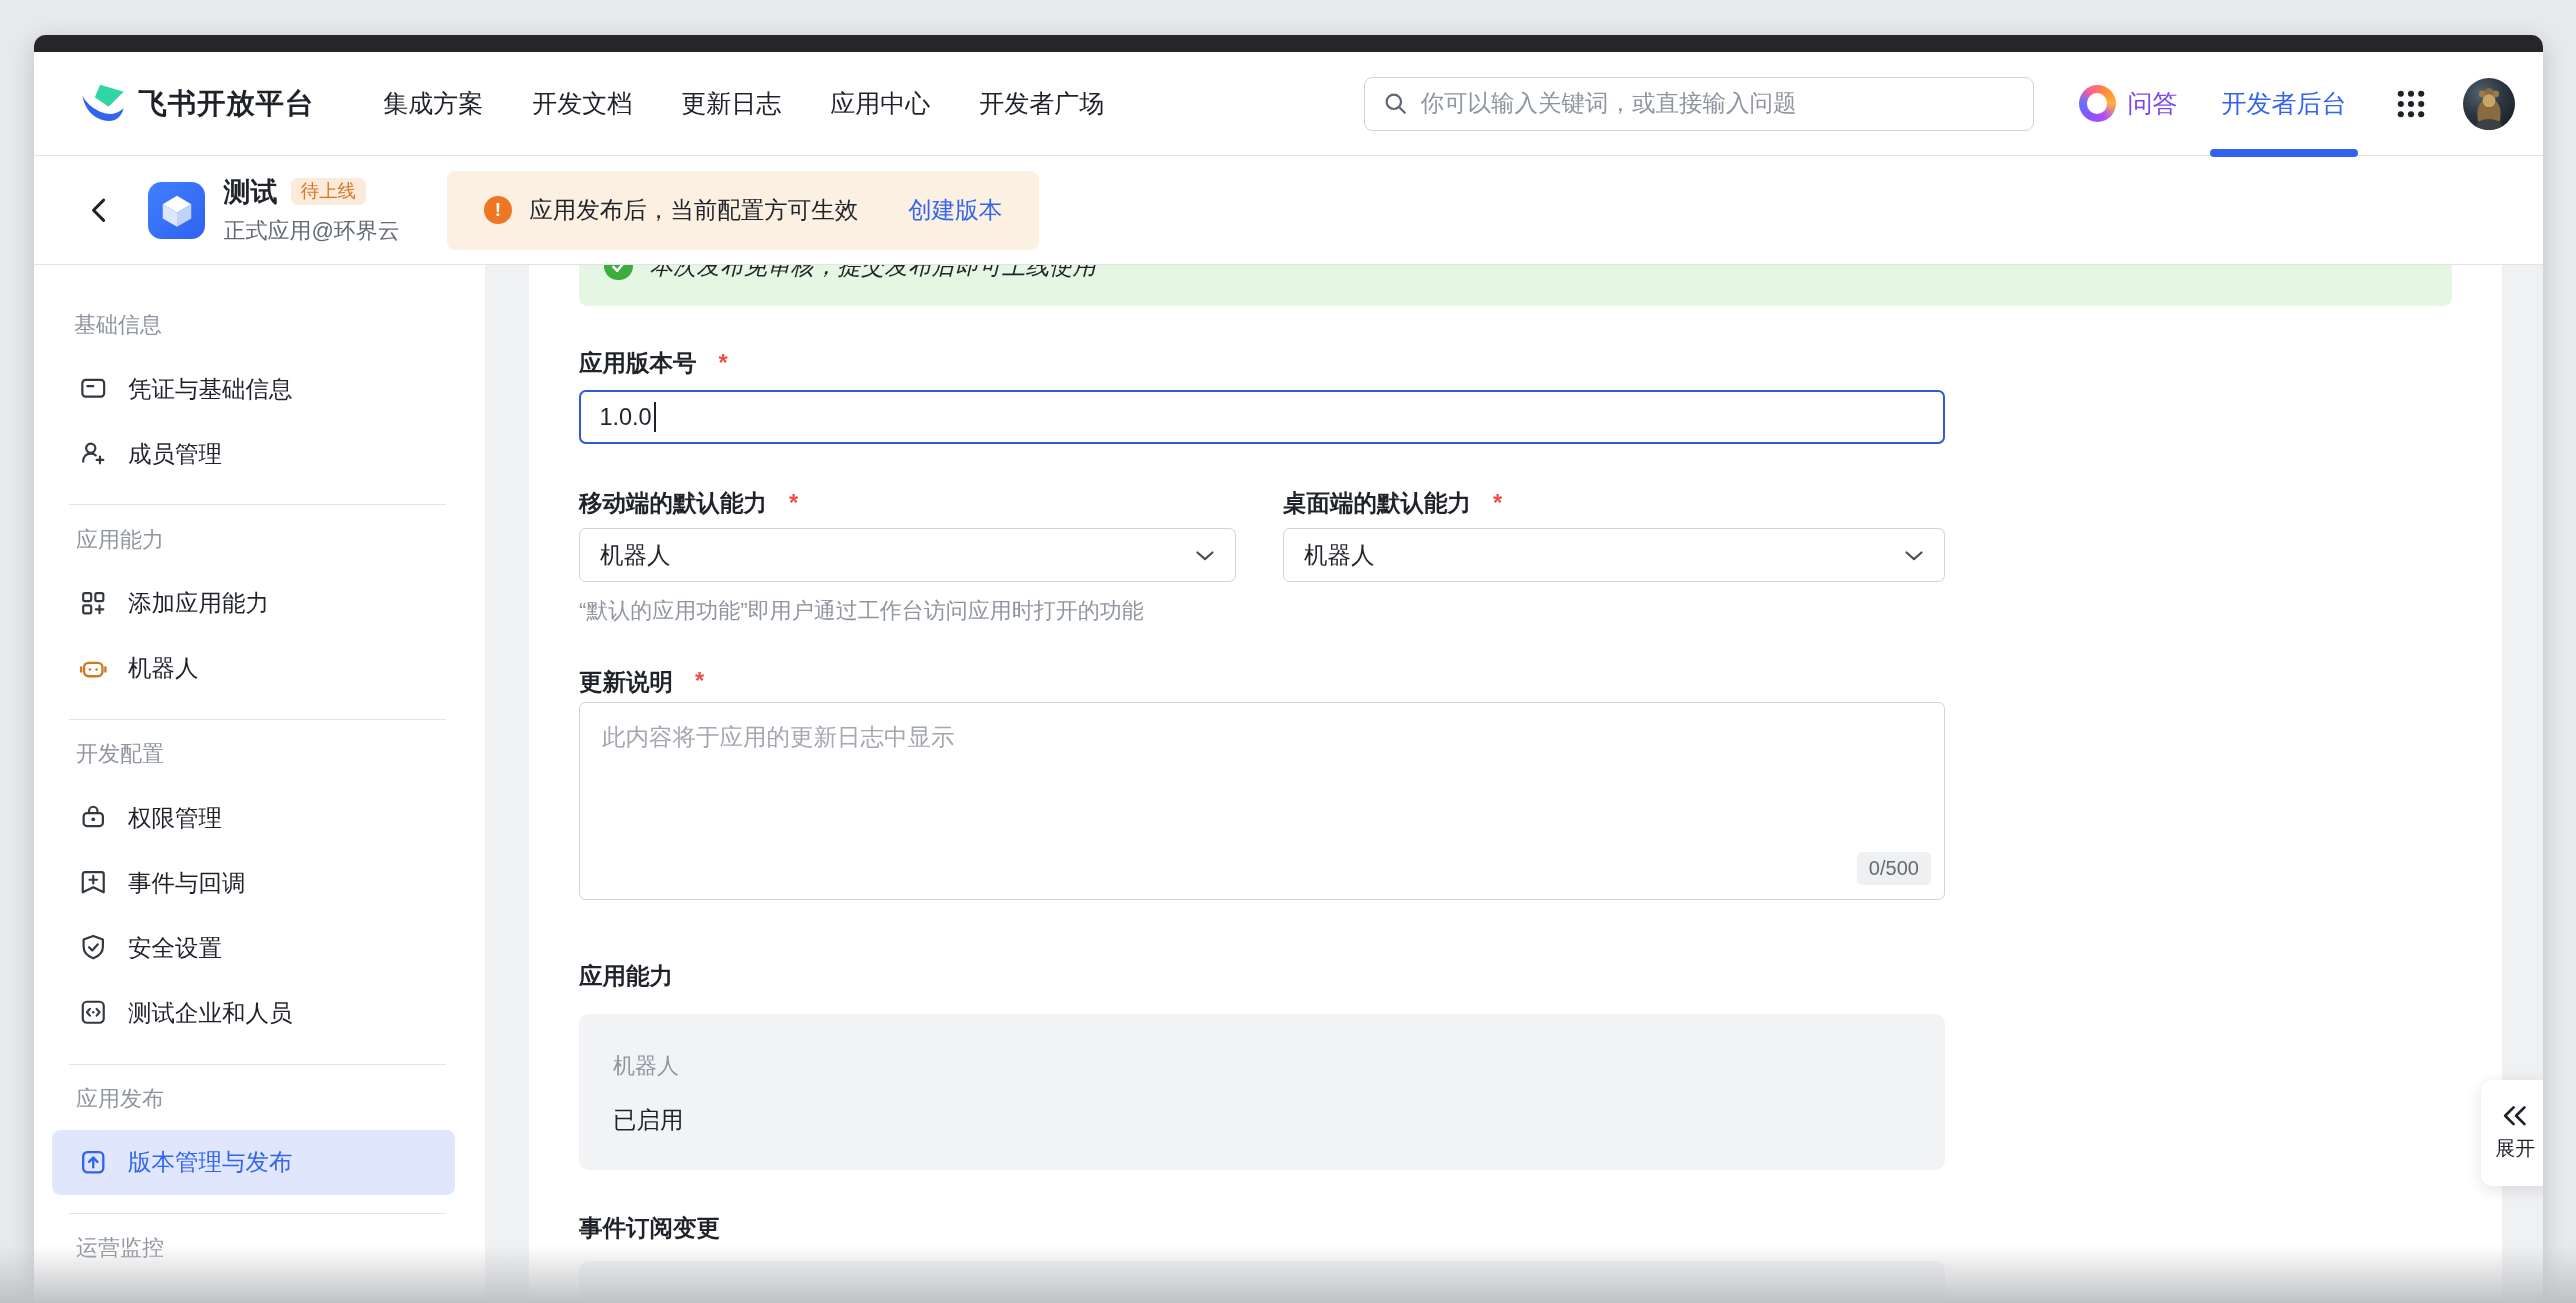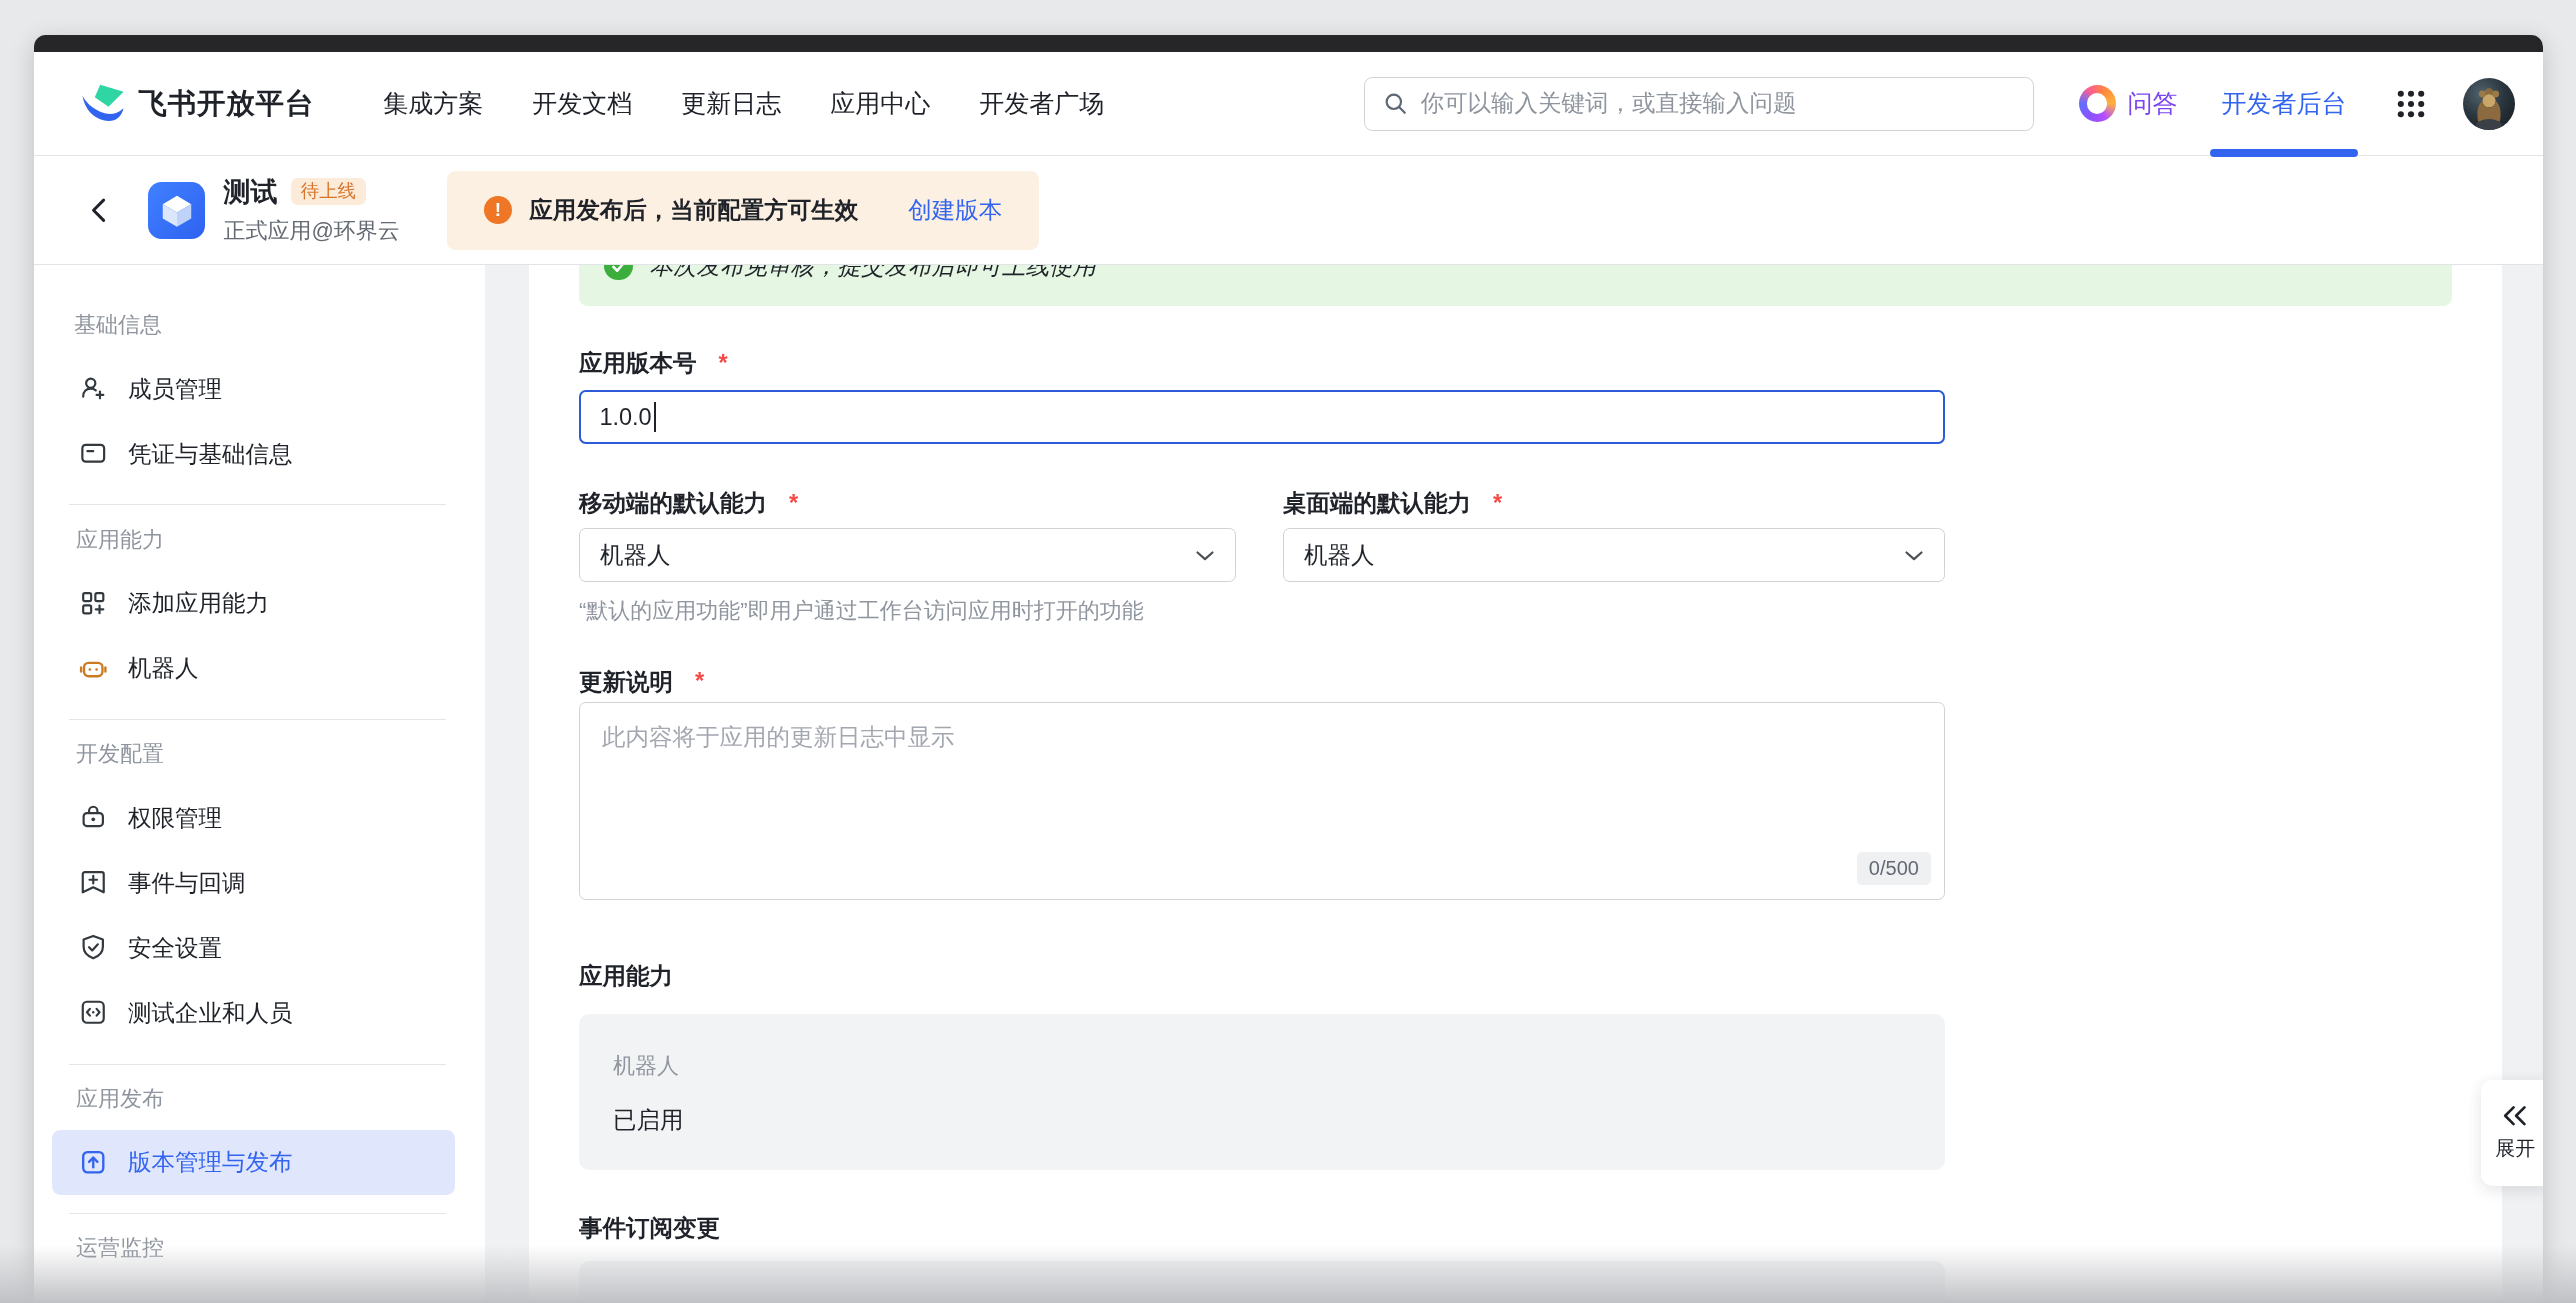--- a/index.html
+++ b/index.html
@@ -44,21 +44,21 @@
               background:linear-gradient(135deg,#4080ff,#2e62f0); display:flex; align-items:center; justify-content:center; }
   .app-title-block { margin-left:18.4px; }
   .app-title-row { display:flex; align-items:center; gap:13.4px; }
   .app-name { font-size:27px; font-weight:600; }
   .status-badge { font-size:18.4px; color:#d8752a; background:#fcebd9; border-radius:6.7px; padding:4.2px 10px; line-height:1; }
   .app-subtitle { font-size:22px; color:#646a73; margin-top:6.7px; }
   .warn-banner { margin-left:47px; height:79px; background:#fcf0e2; border-radius:8.4px;
                  display:flex; align-items:center; padding:0 37px; }
   .warn-icon { width:28.5px; height:28.5px; border-radius:50%; background:#ee7625; color:#fff;
                font-size:19px; font-weight:700; display:flex; align-items:center; justify-content:center; flex:none; }
-  .warn-text { font-size:23.5px; margin-left:17px;font-weight:bold; }
+  .warn-text { font-size:23.5px; margin-left:17px; }
   .create-version { font-size:23.5px; color:#3264f0; margin-left:50px; cursor:pointer; }
 
   
   .main { display:flex; height:1039px; background:#f0f1f3; position:relative; }
 
   .sidebar { width:451px; background:#fff; padding-top:44px; flex:none; overflow:hidden; }
   .side-section-label { font-size:22px; color:#8f959e; padding-left:42px; height:32px; display:flex; align-items:center; margin-top:13.4px; }
   .side-section-label:first-child { margin-top:0;padding-left:40px; }
   .side-items { margin-top:15px; }
   .side-item { height:65px; display:flex; align-items:center; gap:20px; margin:0 30px 0 18.4px;
@@ -204,36 +204,36 @@
   </div>
 
   <div class="main">
 
     <div class="sidebar">
       <div class="side-section-label">基础信息</div>
       <div class="side-items">
         <div class="side-item">
           <span style="display:flex;">
             <svg width="28.5" height="28.5" viewBox="0 0 34 34" fill="none" stroke="#32393f" stroke-width="2.6" stroke-linecap="round">
+              <rect x="4" y="7" width="26" height="20" rx="4"></rect>
+                <line x1="10" y1="14.5" x2="17" y2="14.5"></line>
+            </svg>
+          </span>
+          <span>凭证与基础信息</span>
+        </div>
+        <div class="side-item">
+          <span style="display:flex;">
+            <svg width="28.5" height="28.5" viewBox="0 0 34 34" fill="none" stroke="#32393f" stroke-width="2.6" stroke-linecap="round">
               <circle cx="14" cy="11" r="5.5"></circle>
                 <path d="M5 27 C5 20.5 9 17.5 14 17.5 C16.5 17.5 18.5 18.3 20 19.6"></path>
               <line x1="21" y1="25" x2="29" y2="25"></line>
                 <line x1="25" y1="21" x2="25" y2="29"></line>
             </svg>
           </span>
           <span>成员管理</span>
-        </div>
-        <div class="side-item">
-          <span style="display:flex;">
-            <svg width="28.5" height="28.5" viewBox="0 0 34 34" fill="none" stroke="#32393f" stroke-width="2.6" stroke-linecap="round">
-              <rect x="4" y="7" width="26" height="20" rx="4"></rect>
-                <line x1="10" y1="14.5" x2="17" y2="14.5"></line>
-            </svg>
-          </span>
-          <span>凭证与基础信息</span>
         </div>
       </div>
       <div class="side-divider"></div>
 
       <div class="side-section-label">应用能力</div>
       <div class="side-items">
         <div class="side-item">
           <span style="display:flex;">
             <svg width="28.5" height="28.5" viewBox="0 0 34 34" fill="none" stroke="#32393f" stroke-width="2.6" stroke-linecap="round">
               <rect x="5" y="5" width="9.5" height="9.5" rx="2"></rect>

